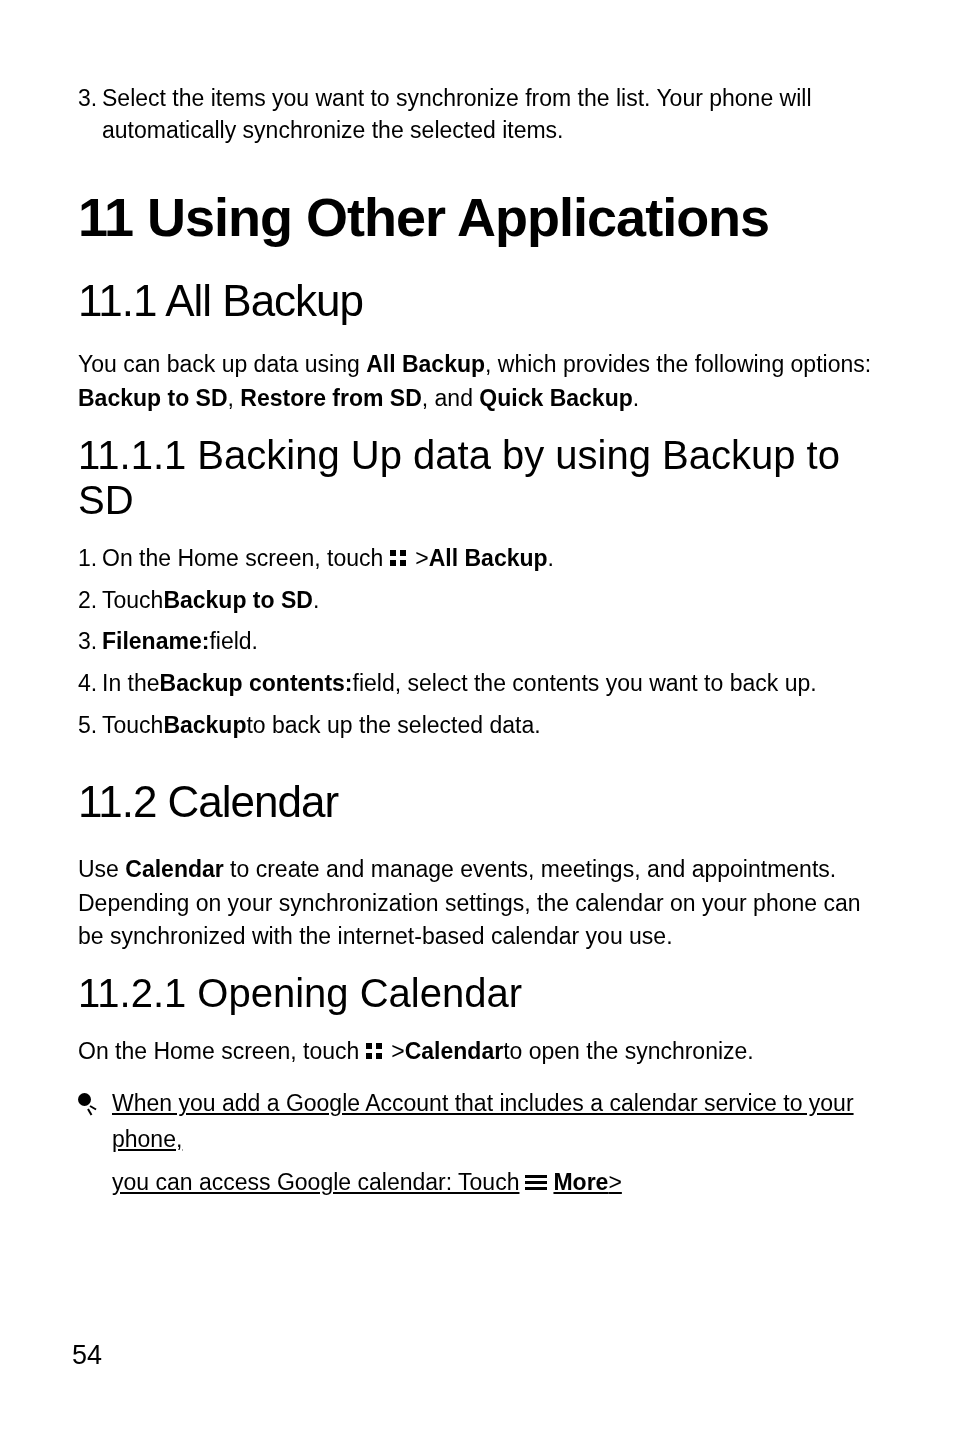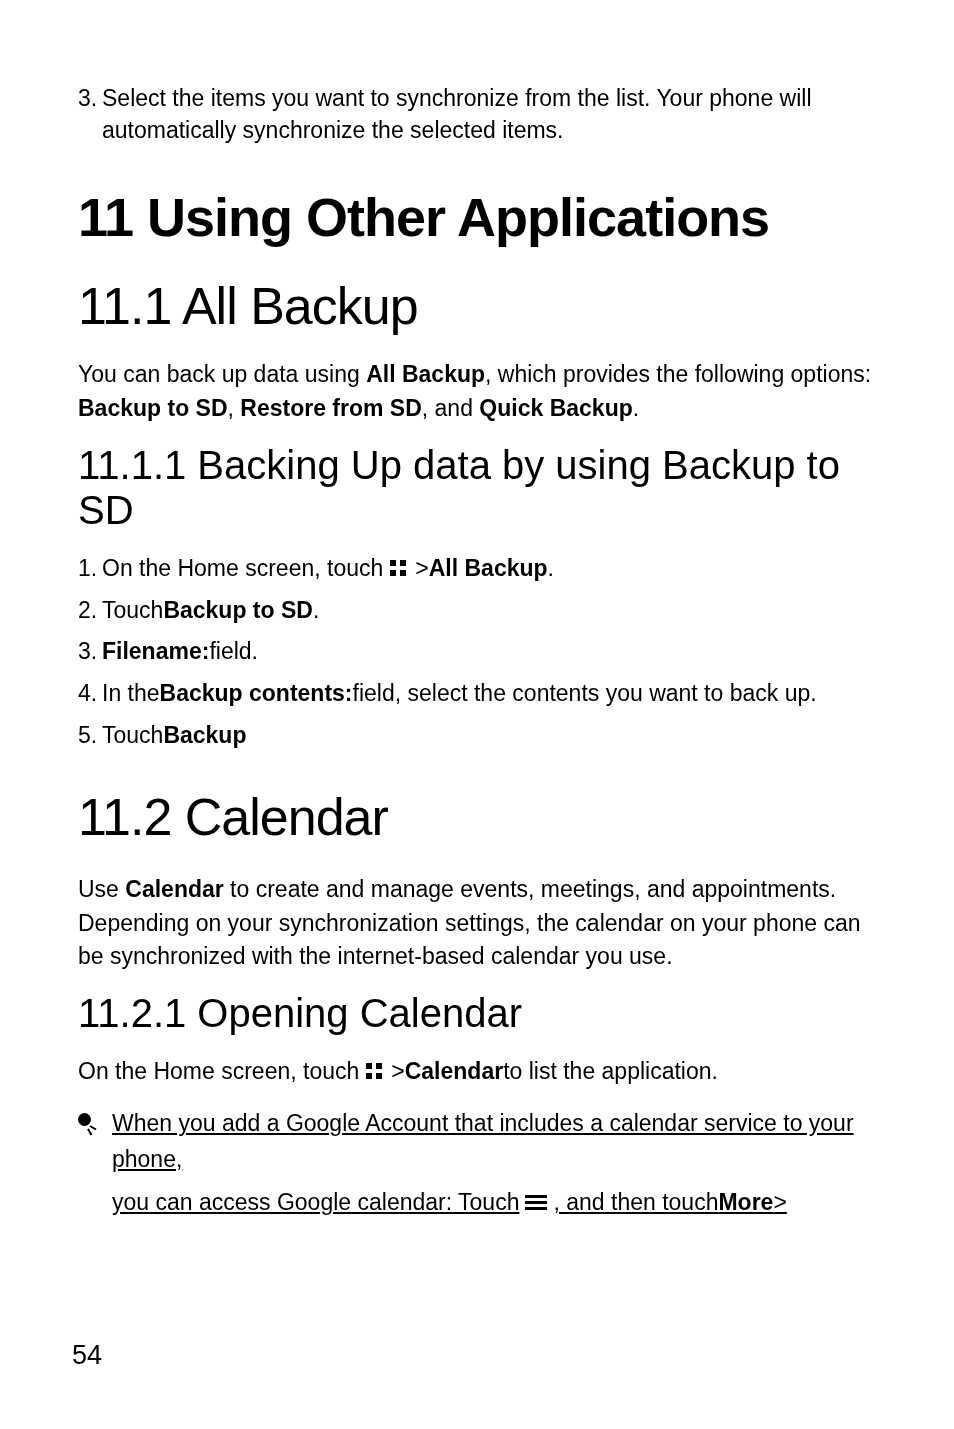--- a/index.html
+++ b/index.html
@@ -24,21 +24,21 @@
     flex: 1;
   }
   .h1 {
     font-size: 54px;
     font-weight: 700;
     letter-spacing: -1px;
     margin-top: 40px;
     margin-bottom: 28px;
   }
   .h2 {
-    font-size: 52px;
+    font-size: 44px;
     font-weight: 300;
     letter-spacing: -1px;
     margin-top: 12px;
     margin-bottom: 22px;
   }
   .h3 {
     font-size: 40px;
     font-weight: 400;
     margin-top: 12px;
     margin-bottom: 18px;
@@ -193,20 +193,21 @@
       <span class="b">Backup contents:</span>
       <span> field, select the contents you want to back up.</span>
   </div>
 </div>
 
 <div class="step gap-after-steps">
   <div class="num">5.</div>
   <div class="txt">
     <span>Touch </span>
       <span class="b">Backup</span>
+      <span> to back up the selected data.</span>
   </div>
 </div>
 
 <div class="h2 gap-after-h2">11.2  Calendar</div>
 
 <div class="para">
   <span>Use </span><span class="b">Calendar</span><span> to create and manage events, meetings, and appointments. Depending on your synchronization settings, the calendar on your phone can be synchronized with the internet-based calendar you use.</span>
 </div>
 
 <div class="h3">11.2.1  Opening Calendar</div>
@@ -215,37 +216,36 @@
   <div class="txt">
     <span>On the Home screen, touch </span>
     <span class="icon-grid">
         <span class="tl"></span>
         <span class="tr"></span>
         <span class="bl"></span>
         <span class="br"></span>
       </span>
     <span> &gt; </span>
     <span class="b">Calendar</span>
-      <span> to list the application.</span>
+      <span> to open the synchronize.</span>
   </div>
 </div>
 
 <div class="tip-row">
   <div class="tip-icon">
     <span class="bulb"><span class="circle"></span><span class="ray r1"></span><span class="ray r2"></span></span>
   </div>
   <div class="tip-body">
     <div>When you add a Google Account that includes a calendar service to your phone, </div>
     <div style="display:flex;align-items:center;flex-wrap:wrap;margin-top:8px;">
       <span>you can access Google calendar: Touch </span>
       <span class="icon-menu">
           <span class="l1"></span>
           <span class="l2"></span>
           <span class="l3"></span>
         </span>
-      <span> , and then touch </span>
       <span class="b">More</span>
       <span> &gt; </span>
     </div>
   </div>
 </div>
 
 <div class="page-num">54</div>
 
 </body></html>

